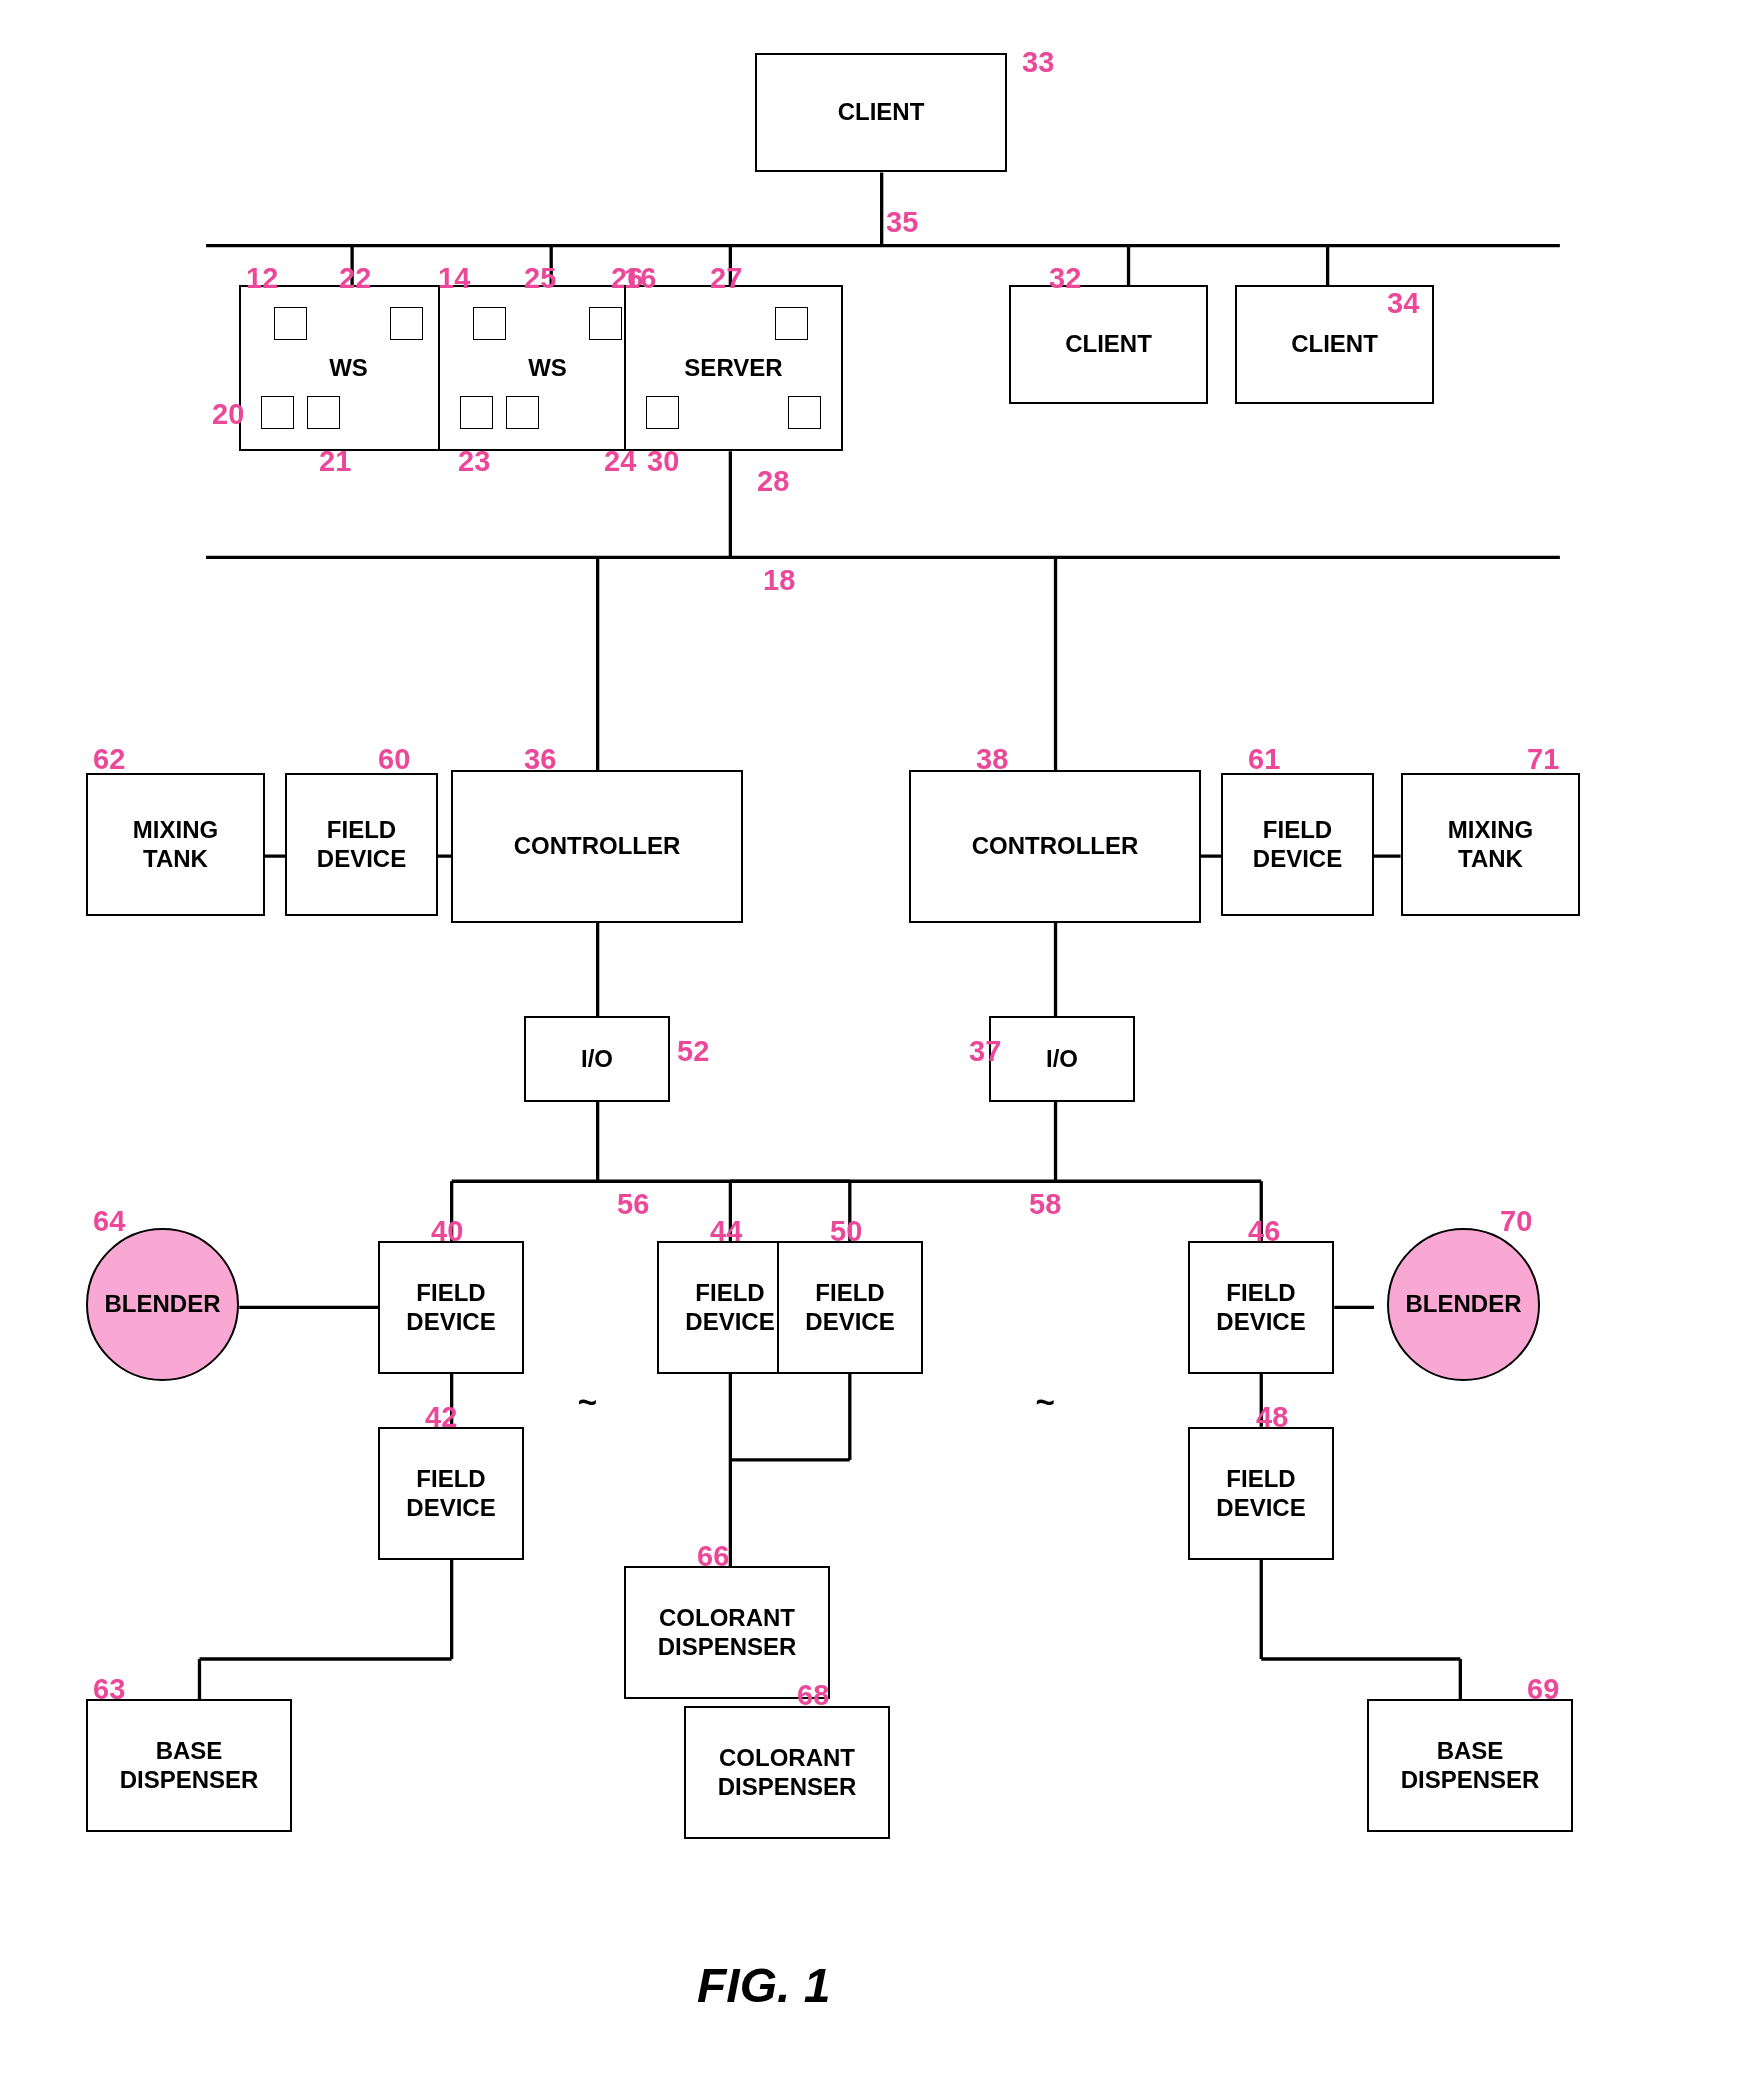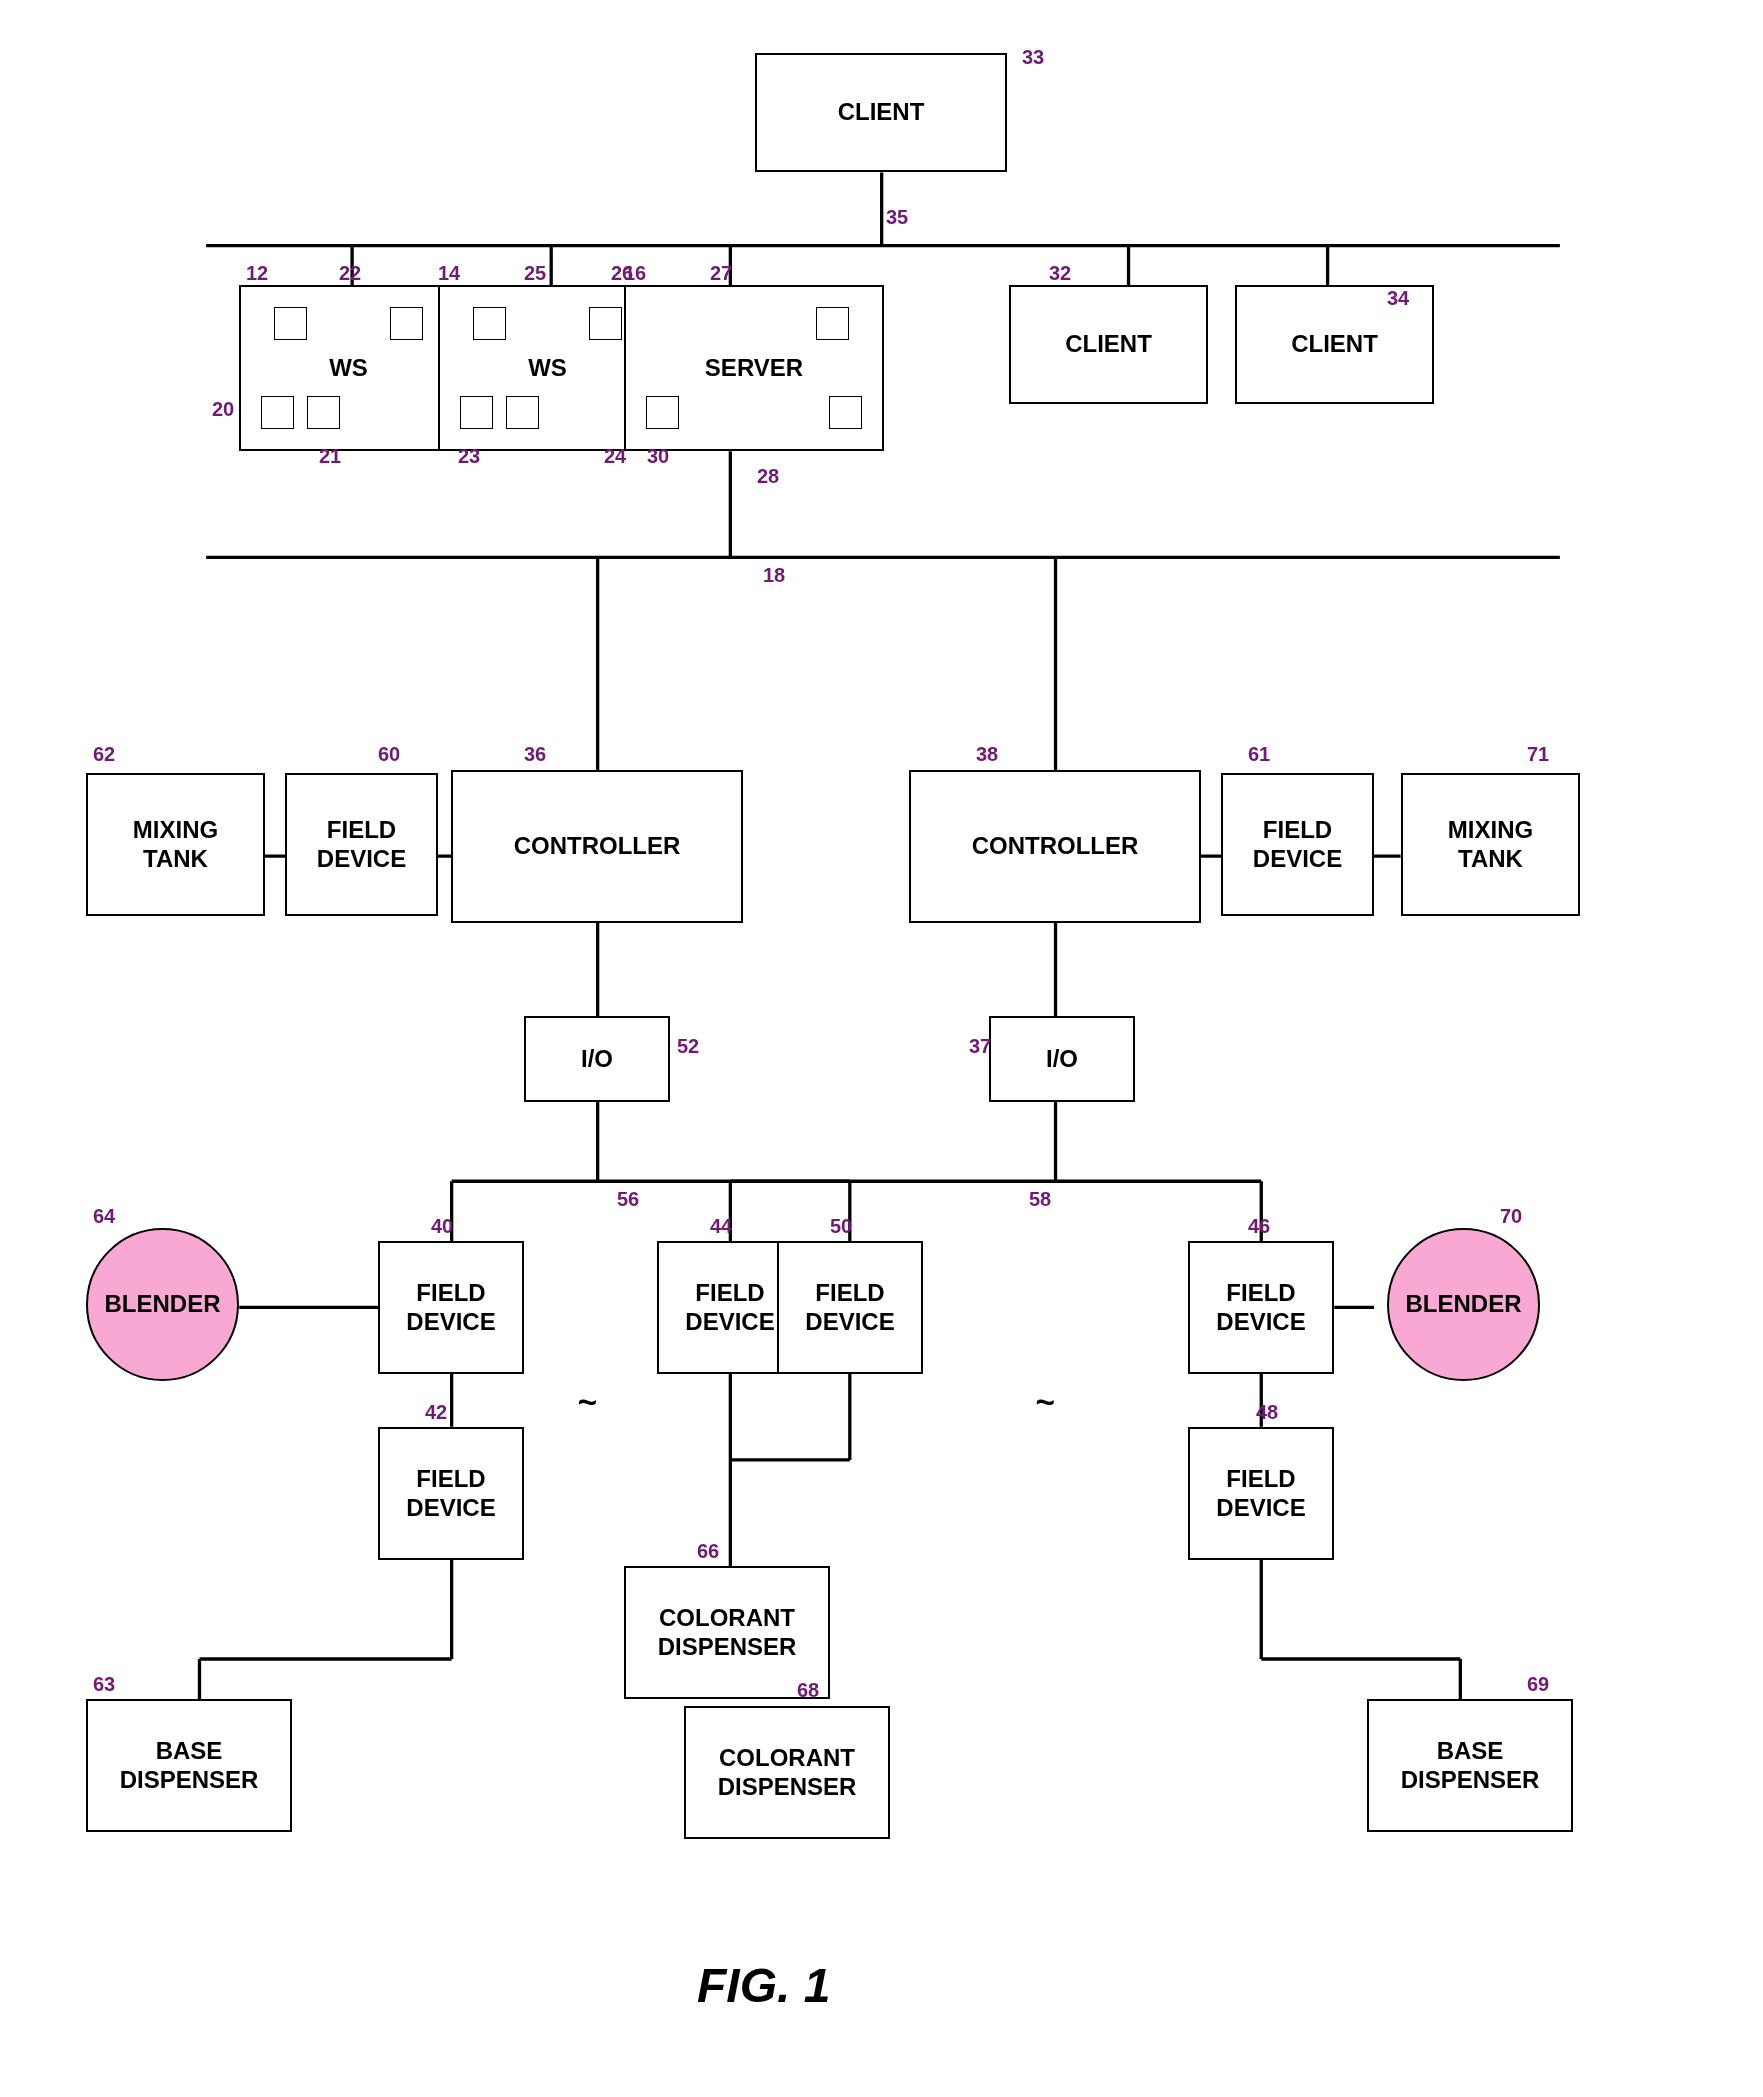--- a/index.html
+++ b/index.html
@@ -37,23 +37,23 @@
       display: flex;
       align-items: center;
       justify-content: center;
       text-align: center;
       font-size: 24px;
       font-weight: bold;
       line-height: 1.2;
     }
     .label {
       position: absolute;
-      font-size: 20px;
+      font-size: 29px;
       font-weight: bold;
-      color: #701a75;
+      color: #ec4899;
       white-space: nowrap;
     }
     svg.lines {
       position: absolute;
       top: 0;
       left: 0;
       width: 100%;
       height: 100%;
       pointer-events: none;
     }
@@ -176,21 +176,21 @@
     <div style="position:absolute;top:20px;right:33px;width:33px;height:33px;border:1.3px solid #000;background:#fff;"></div>
     <div style="position:absolute;bottom:20px;left:20px;width:33px;height:33px;border:1.3px solid #000;background:#fff;"></div>
     <div style="position:absolute;bottom:20px;left:66px;width:33px;height:33px;border:1.3px solid #000;background:#fff;"></div>
   </div>
   <div class="label" style="left:438px;top:262px;">14</div>
   <div class="label" style="left:524px;top:262px;">25</div>
   <div class="label" style="left:611px;top:262px;">26</div>
   <div class="label" style="left:458px;top:445px;">23</div>
   <div class="label" style="left:558px;top:445px;margin-left:46px;">24</div>
 
-  <div class="box" style="left:624px;top:285px;width:260px;height:166px;">
+  <div class="box" style="left:624px;top:285px;width:219px;height:166px;">
     <span>SERVER</span>
     <div style="position:absolute;top:20px;right:33px;width:33px;height:33px;border:1.3px solid #000;background:#fff;"></div>
     <div style="position:absolute;bottom:20px;left:20px;width:33px;height:33px;border:1.3px solid #000;background:#fff;"></div>
     <div style="position:absolute;bottom:20px;right:20px;width:33px;height:33px;border:1.3px solid #000;background:#fff;"></div>
   </div>
   <div class="label" style="left:624px;top:262px;">16</div>
   <div class="label" style="left:710px;top:262px;">27</div>
   <div class="label" style="left:647px;top:445px;">30</div>
   <div class="label" style="left:757px;top:445px;margin-top:20px;">28</div>
 

